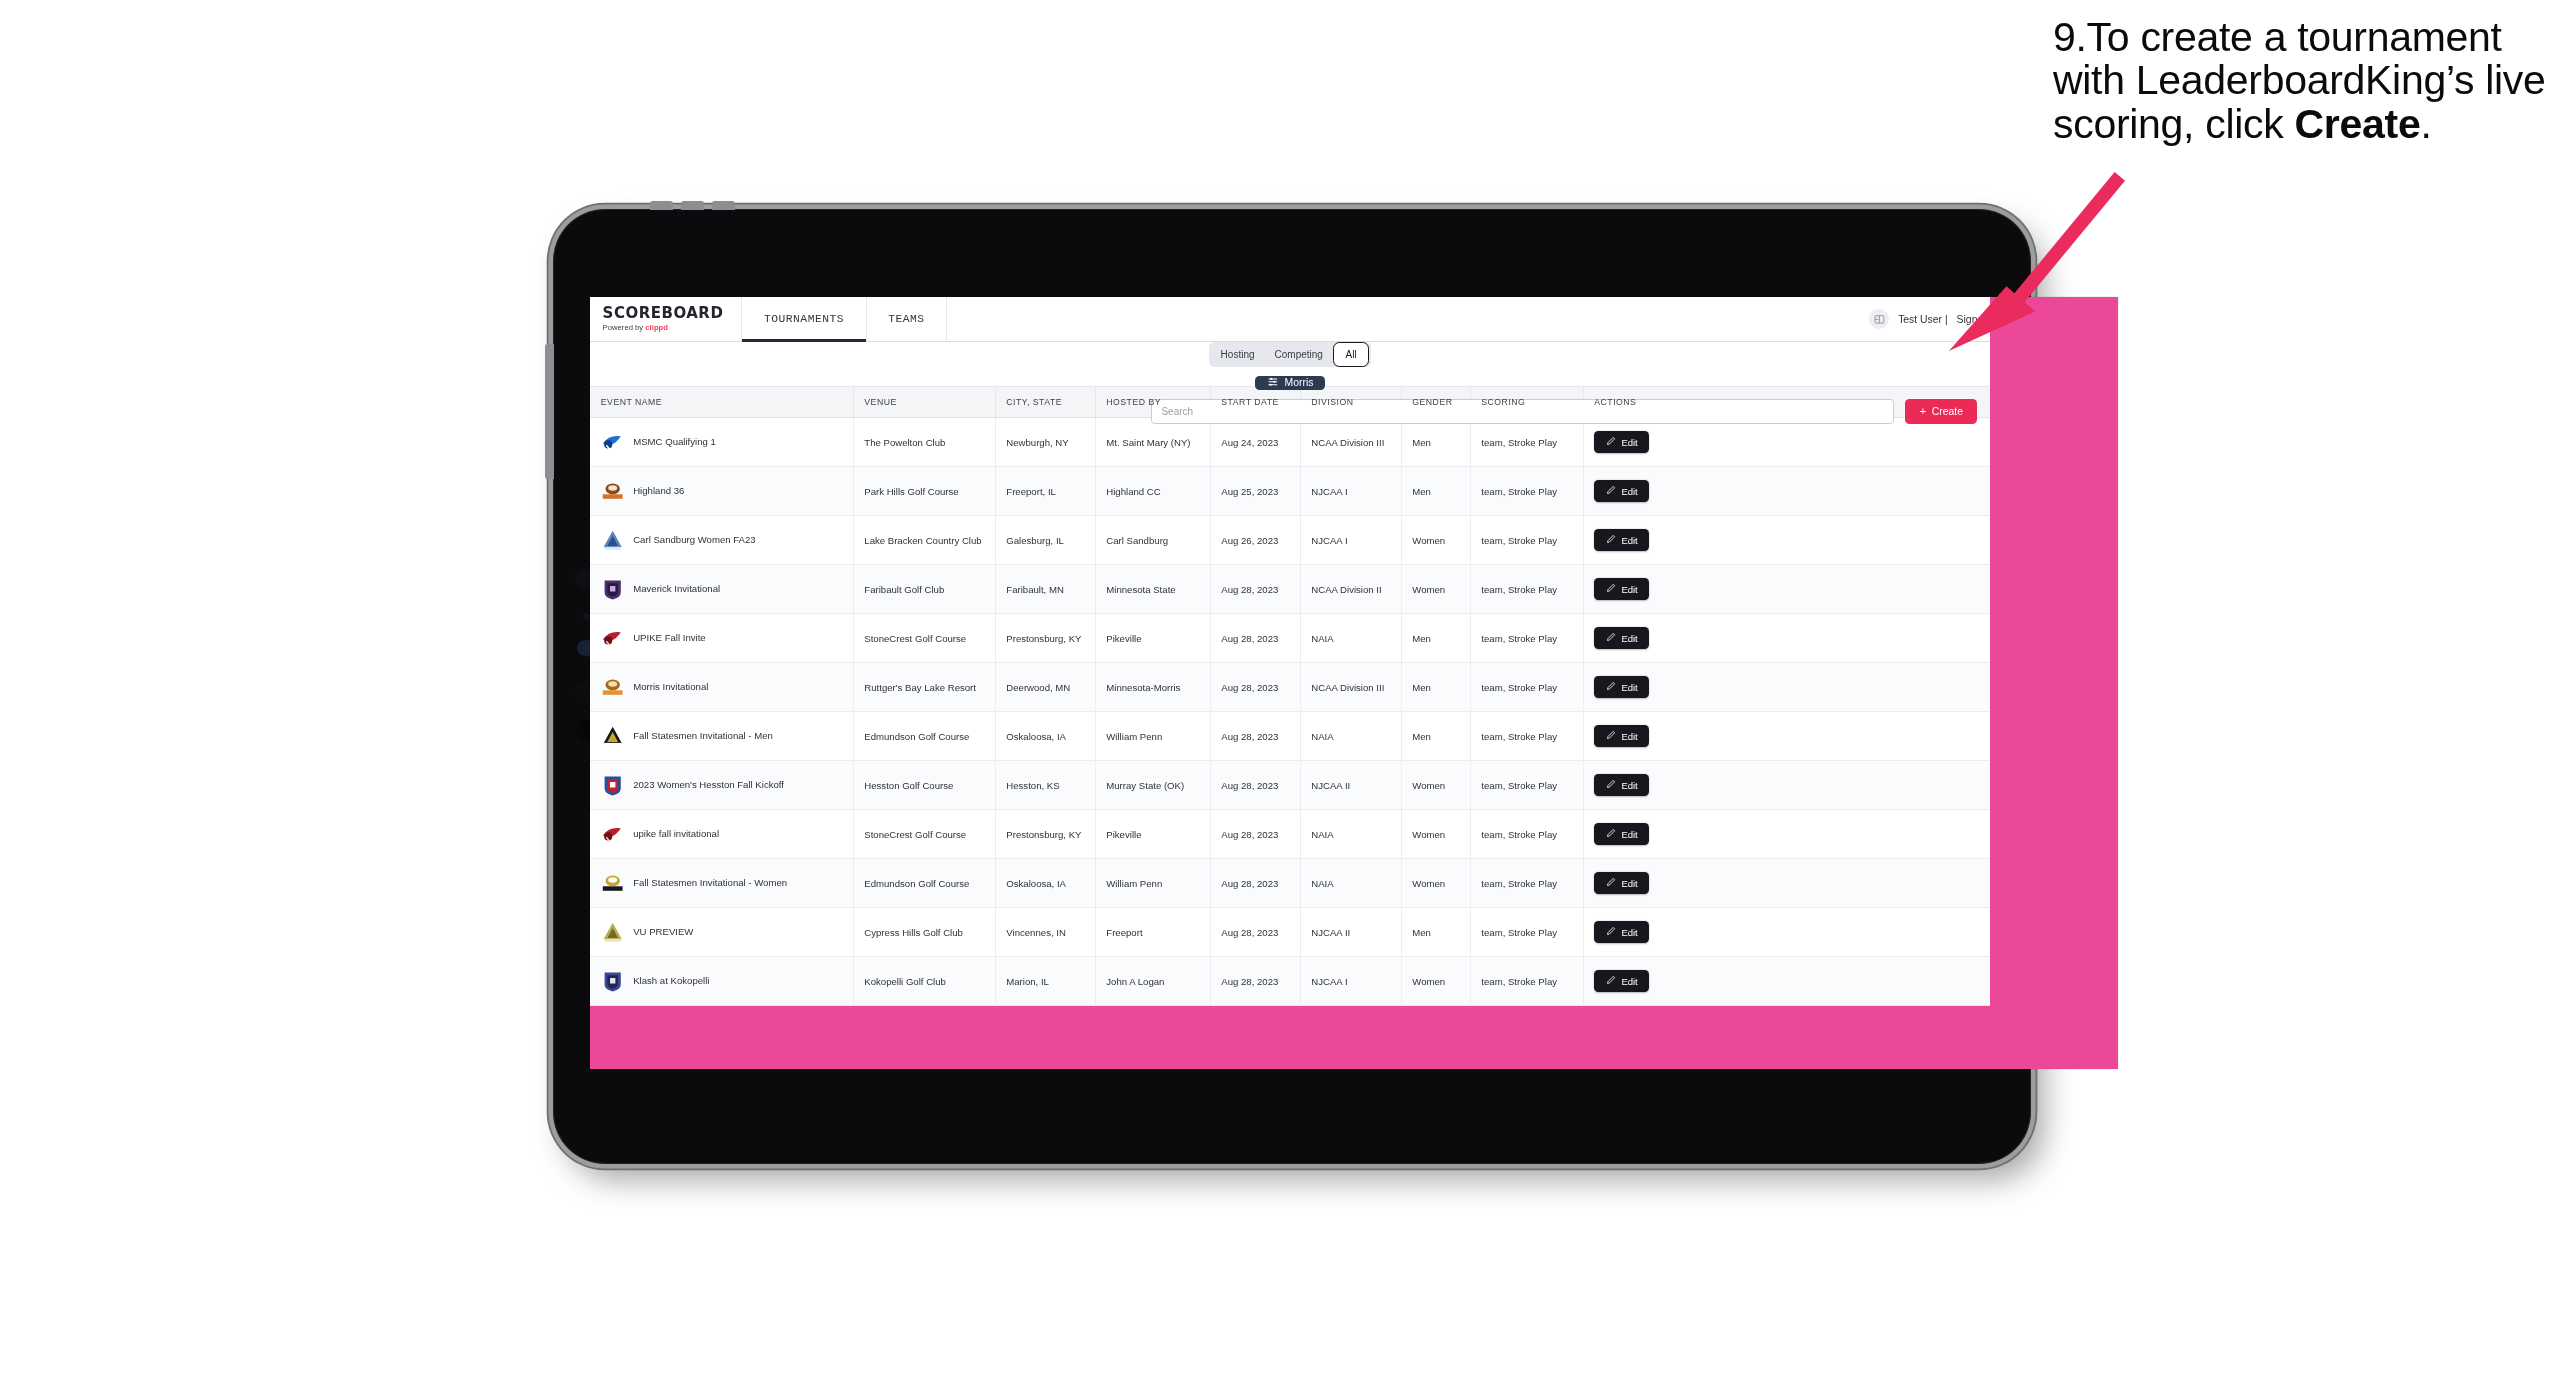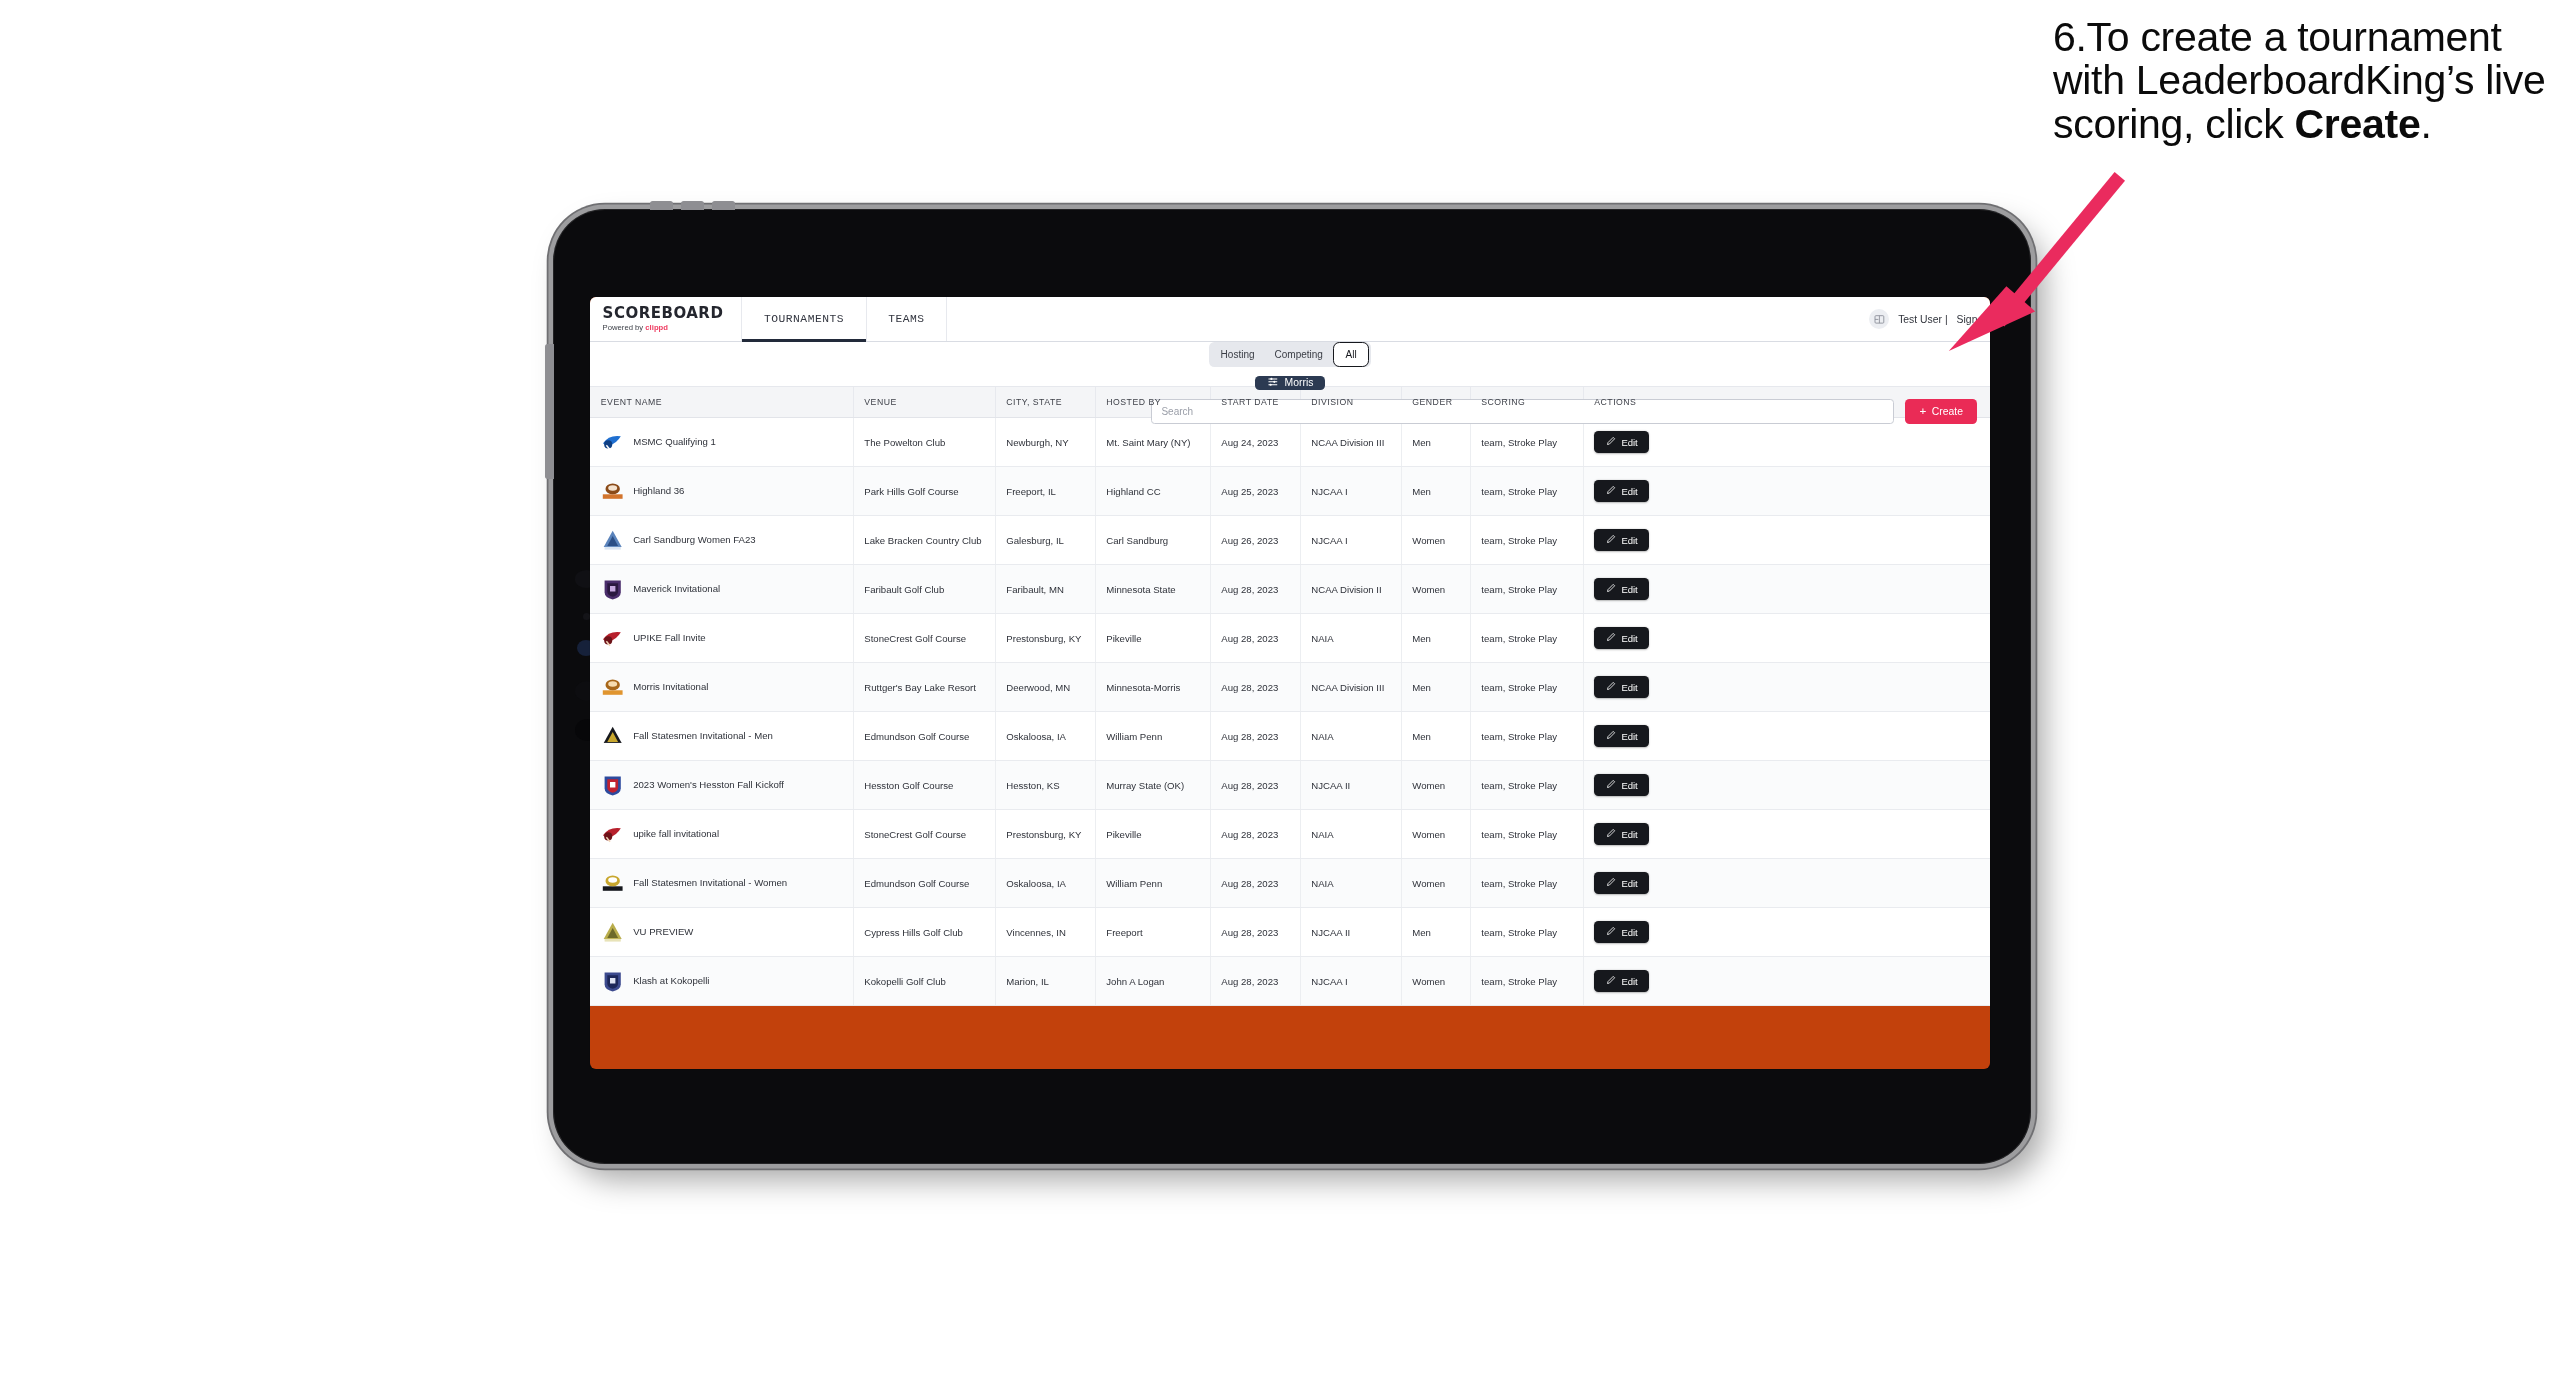--- a/index.html
+++ b/index.html
@@ -54,26 +54,25 @@
   .sensor.s1 { left:21.6px; top:361px; width:23.4px; height:18px; background:#101014; }
   .sensor.s2 { left:30px; top:404px; width:7.2px;  height:7.2px;  background:#141418; }
   .sensor.s3 { left:24px; top:431px; width:18px; height:16px; background:#16213a; }
   .sensor.s4 { left:21.6px; top:472px; width:23.4px; height:20px; background:#0d0d10; }
   .sensor.s5 { left:21.6px; top:510px; width:25px; height:21.6px; background:#070709; }
 
   
   #app-viewport {
     position:absolute;
     left:590px; top:297px;
-    width:1400px; height:772px;
-    background:#c2410c;
+    width:1528px; height:772px;
+    background:#ec4899;
     overflow:hidden;
     z-index:5;
     box-shadow:0 0 0 0.9px rgba(0,0,0,.06);
-    border-radius:6px;
   }
   .app-inner { width:1400px; }
 
   
   .topbar {
     height:45px;
     background:#fff;
     display:flex; align-items:stretch;
     border-bottom:0.9px solid #d9dce3;
     position:relative;
@@ -711,15 +710,15 @@
 </div>
 
 <svg id="arrow-overlay" viewBox="0 0 260 260">
   <g>
     <path d="M242 6 L108 168" stroke="#ea2b5e" stroke-width="15" stroke-linecap="butt" fill="none"></path>
     <path d="M52 200 L148 156 L116 128 Z" fill="#ea2b5e"></path>
   </g>
 </svg>
 
 <div id="annotation">
-  <span>6.To create a tournament with LeaderboardKing’s live scoring, click </span><span class="bold">Create</span><span>.</span>
+  <span>9.To create a tournament with LeaderboardKing’s live scoring, click </span><span class="bold">Create</span><span>.</span>
 </div>
 
 
 </body></html>

